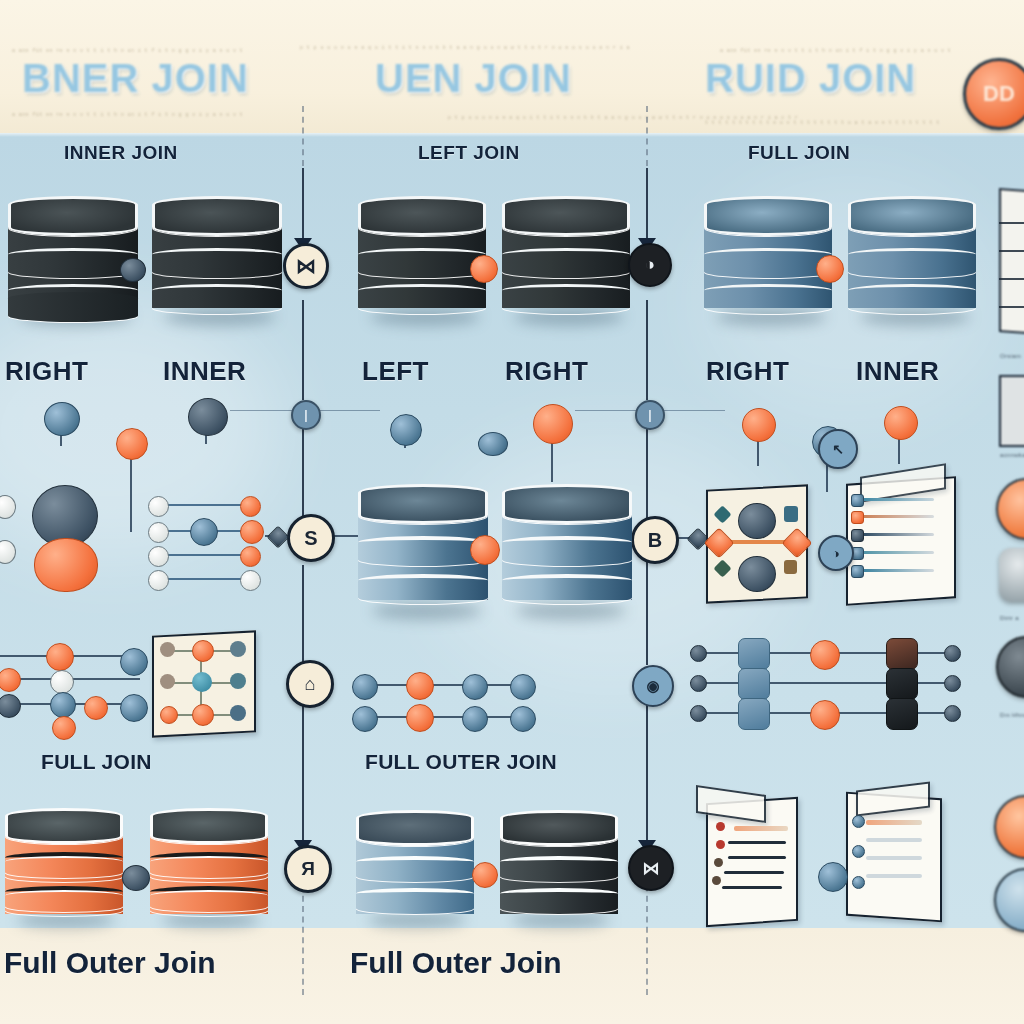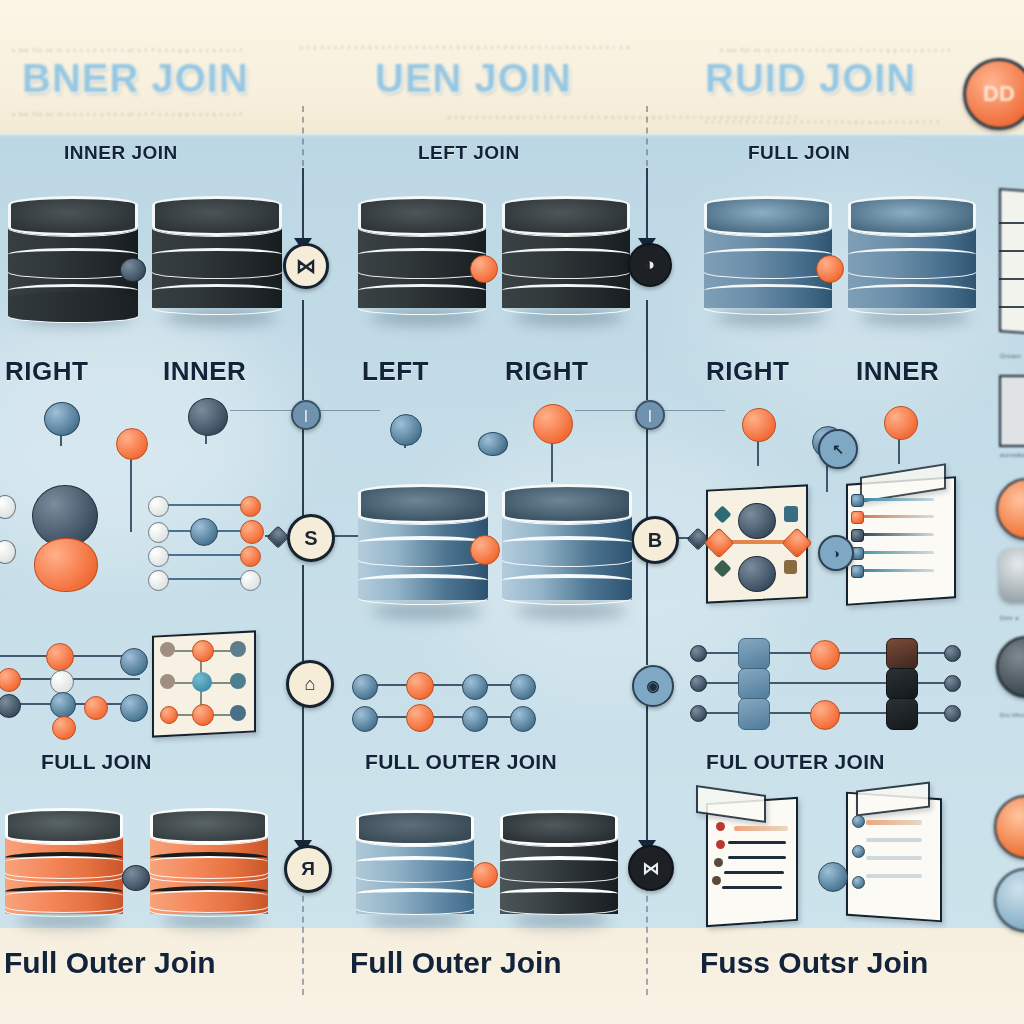--- a/index.html
+++ b/index.html
@@ -359,21 +359,20 @@
 
   <div class="conn" style="left:690px;top:712px;width:260px;"></div>
   <div class="dot dot-d" style="left:690px;top:705px;width:15px;height:15px;"></div>
   <div class="dot" style="left:738px;top:698px;width:30px;height:30px;background:linear-gradient(160deg,#87a8c0,#4f7c9c);border-radius:7px;border:1px solid #3e6680;"></div>
   <div class="dot dot-o" style="left:810px;top:700px;width:28px;height:28px;"></div>
   <div class="dot" style="left:886px;top:698px;width:30px;height:30px;background:linear-gradient(160deg,#2b3136,#14181b);border-radius:7px;border:1px solid #101416;"></div>
   <div class="dot dot-d" style="left:944px;top:705px;width:15px;height:15px;"></div>
 
   <div class="lbl-cap lbl-row3" style="left:41px;top:750px;">FULL   JOIN</div>
   <div class="lbl-cap lbl-row3" style="left:365px;top:750px;">FULL OUTER JOIN</div>
-  <div class="lbl-cap lbl-row3" style="left:706px;top:750px;">FUL OUTER JOIN</div>
 
   <div class="cyl" style="left:5px;top:808px;width:118px;height:120px;">
     <div class="shadow" style="left:12px;top:104px;width:98px;height:16px;"></div>
     <div class="body" style="top:18px;width:118px;height:88px;background:linear-gradient(90deg,#f8a37b 0%,#f4875a 38%,#e4703f 72%,#c9562a 100%);"></div>
     <div class="disc" style="top:0;width:118px;height:36px;background:radial-gradient(ellipse at 45% 40%,#5a6568,#353d40 78%);border:3px solid #fbfcfc;box-sizing:border-box;"></div>
     <div class="disc" style="top:44px;width:118px;height:26px;border-top:5px solid #1c1c1c;box-sizing:border-box;"></div>
     <div class="disc" style="top:48px;width:118px;height:26px;border-top:2px solid #fdfefe;box-sizing:border-box;"></div>
     <div class="disc" style="top:78px;width:118px;height:26px;border-top:5px solid #1c1c1c;box-sizing:border-box;"></div>
     <div class="disc" style="top:82px;width:118px;height:26px;border-top:2px solid #fdfefe;box-sizing:border-box;"></div>
   </div>
@@ -425,21 +424,20 @@
   <div class="dot dot-b" style="left:852px;top:815px;width:11px;height:11px;"></div>
   <div class="dot dot-b" style="left:852px;top:845px;width:11px;height:11px;"></div>
   <div class="dot dot-b" style="left:852px;top:876px;width:11px;height:11px;"></div>
   <div class="dot dot-b" style="left:818px;top:862px;width:28px;height:28px;"></div>
 
   <div class="badge badge-cream" style="left:284px;top:845px;width:42px;height:42px;font-size:19px;">Я</div>
   <div class="badge badge-dark" style="left:628px;top:845px;width:42px;height:42px;font-size:17px;">⋈</div>
 
   <div class="lbl-cap lbl-row4" style="left:4px;top:946px;">Full Outer Join</div>
   <div class="lbl-cap lbl-row4" style="left:350px;top:946px;">Full Outer Join</div>
-  <div class="lbl-cap lbl-row4" style="left:700px;top:946px;">Fuss Outsr Join</div>
 
   <div class="rail-box blur" style="left:999px;top:190px;width:52px;height:140px;transform:skewY(4deg);"></div>
   <div class="conn" style="left:999px;top:222px;width:52px;background:#1d2a38;"></div>
   <div class="conn" style="left:999px;top:250px;width:52px;background:#1d2a38;"></div>
   <div class="conn" style="left:999px;top:278px;width:52px;background:#1d2a38;"></div>
   <div class="conn" style="left:999px;top:306px;width:52px;background:#1d2a38;"></div>
   <div class="rail-cap blur" style="left:1000px;top:353px;">Orsiam</div>
 
   <div class="rail-box blur" style="left:999px;top:375px;width:52px;height:68px;background:#dfe3e4;"></div>
   <div class="rail-cap blur" style="left:1000px;top:452px;">acnnwka</div>

